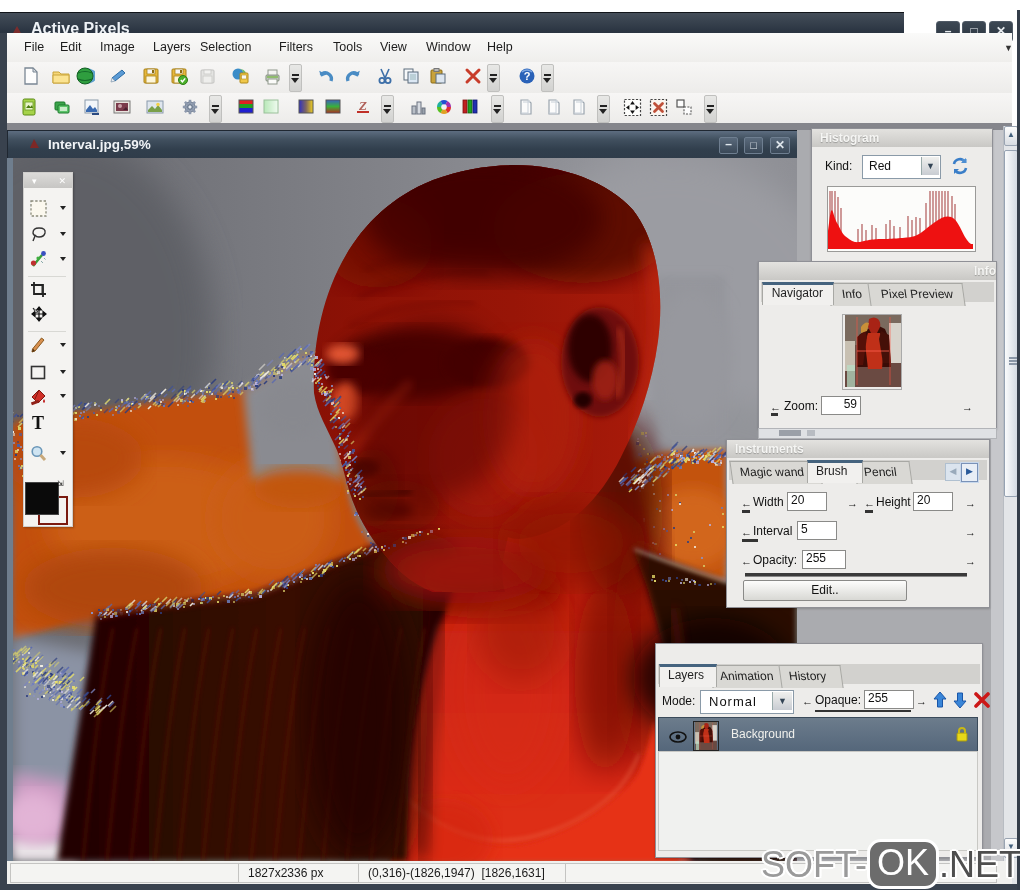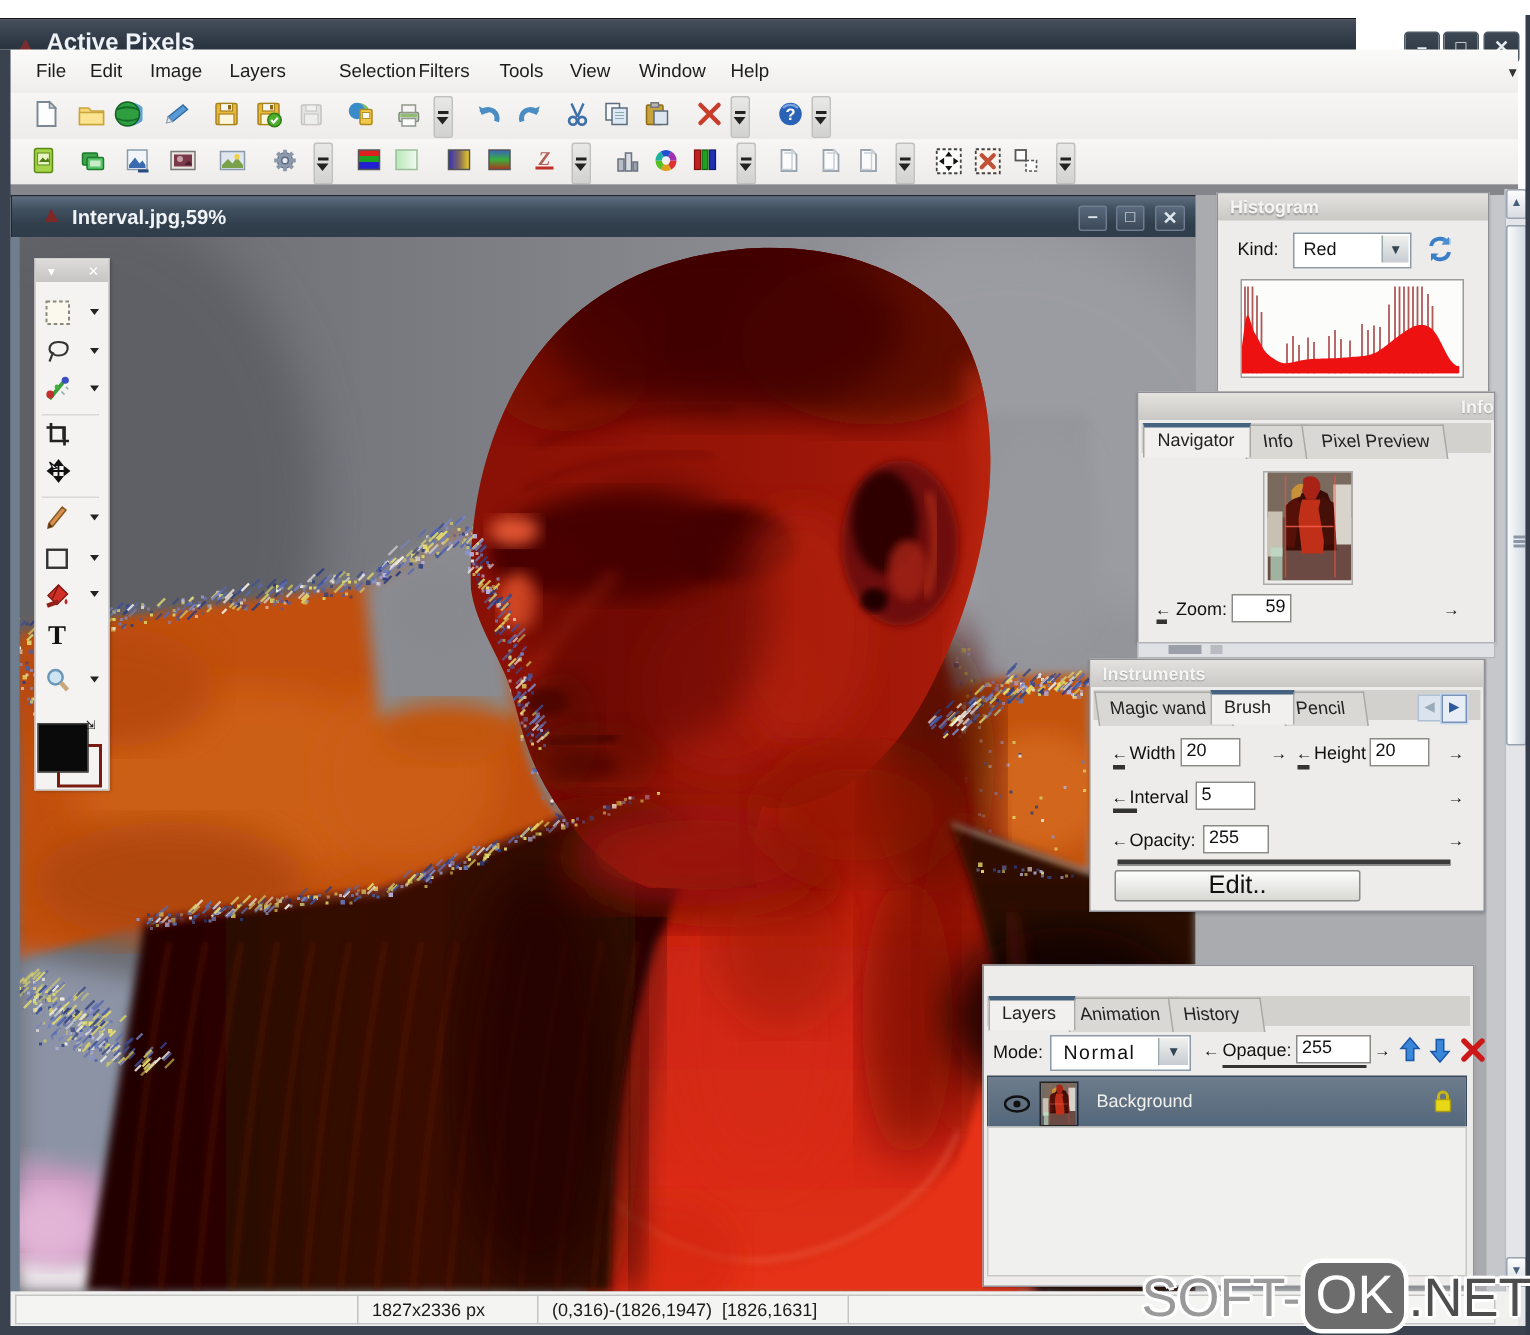--- a/index.html
+++ b/index.html
@@ -66,21 +66,21 @@
     </svg>
   <div class="winbtn" style="left:936px;">–</div>
   <div class="winbtn" style="left:962px;">□</div>
   <div class="winbtn" style="left:989px;">✕</div>
 </div>
 <div id="menubar" class="abs">
   <span style="left:24px">File</span>
     <span style="left:60px">Edit</span>
   <span style="left:100px">Image</span>
     <span style="left:153px">Layers</span>
-  <span style="left:226px">Selection</span>
+  <span style="left:200px">Selection</span>
     <span style="left:279px">Filters</span>
   <span style="left:333px">Tools</span>
     <span style="left:380px">View</span>
   <span style="left:426px">Window</span>
     <span style="left:487px">Help</span>
   <span style="left:1004px;top:10px;font-size:9px;color:#333">▼</span>
 </div>
 <div id="tb1" class="abs tb">
     <div class="abs" style="left:22px;top:5px;"><svg width="19" height="19" style="">
         <path d="M3 1 h8 l4 4 v12 h-12 z" fill="#fdfdfd" stroke="#7a8794" stroke-width="1.3"></path>
@@ -2404,21 +2404,21 @@
 <div class="abs arr" style="left:14px;top:86px">←</div>
 <div class="abs" style="left:26px;top:84px;font-size:12px;color:#111">Interval</div>
 <div class="abs tbx" style="left:70px;top:81px;width:32px;height:17px">5</div>
 <div class="abs arr" style="left:238px;top:86px">→</div>
 <div class="abs" style="left:15px;top:99px;width:16px;height:3px;background:#333"></div>
 <div class="abs arr" style="left:14px;top:115px">←</div>
 <div class="abs" style="left:26px;top:113px;font-size:12px;color:#111">Opacity:</div>
 <div class="abs tbx" style="left:75px;top:110px;width:36px;height:17px">255</div>
 <div class="abs arr" style="left:238px;top:115px">→</div>
 <div class="abs" style="left:18px;top:133px;width:222px;height:3px;background:#3a3a3a;border-bottom:1px solid #888"></div>
-<div class="abs" style="left:16px;top:140px;width:162px;height:19px;background:linear-gradient(#fdfdfc,#d8d8d4);border:1px solid #8a8a88;border-radius:2px;text-align:center;font-size:17px;color:#111;line-height:18px">Edit..</div>
+<div class="abs" style="left:16px;top:140px;width:162px;height:19px;background:linear-gradient(#fdfdfc,#d8d8d4);border:1px solid #8a8a88;border-radius:2px;text-align:center;font-size:12px;color:#111;line-height:18px">Edit..</div>
 </div>
 <div class="abs panel" id="p-pict" style="left:655px;top:643px;width:326px;height:213px;">
     <div class="abs tabrow" style="top:20px"></div>
 <div class="abs tab on" style="left:3px;top:20px;width:38px;">Layers</div>
 <div class="abs tab" style="left:55px;top:21px;width:56px;">Animation</div>
 <div class="abs tab" style="left:124px;top:21px;width:42px;">History</div>
 <div class="abs" style="left:6px;top:50px;font-size:12px;color:#111">Mode:</div>
 <div class="abs" style="left:44px;top:46px;width:92px;height:22px;background:#fff;border:1px solid #8a9aa8;">
 <span style="position:absolute;left:8px;top:3px;font-size:13px;color:#111;letter-spacing:1px">Normal</span>
 <div style="position:absolute;right:1px;top:1px;width:19px;height:18px;background:linear-gradient(#f0f0ee,#c8ccd2);border-left:1px solid #9aa;text-align:center;font-size:9px;line-height:18px;color:#345">▼</div>

